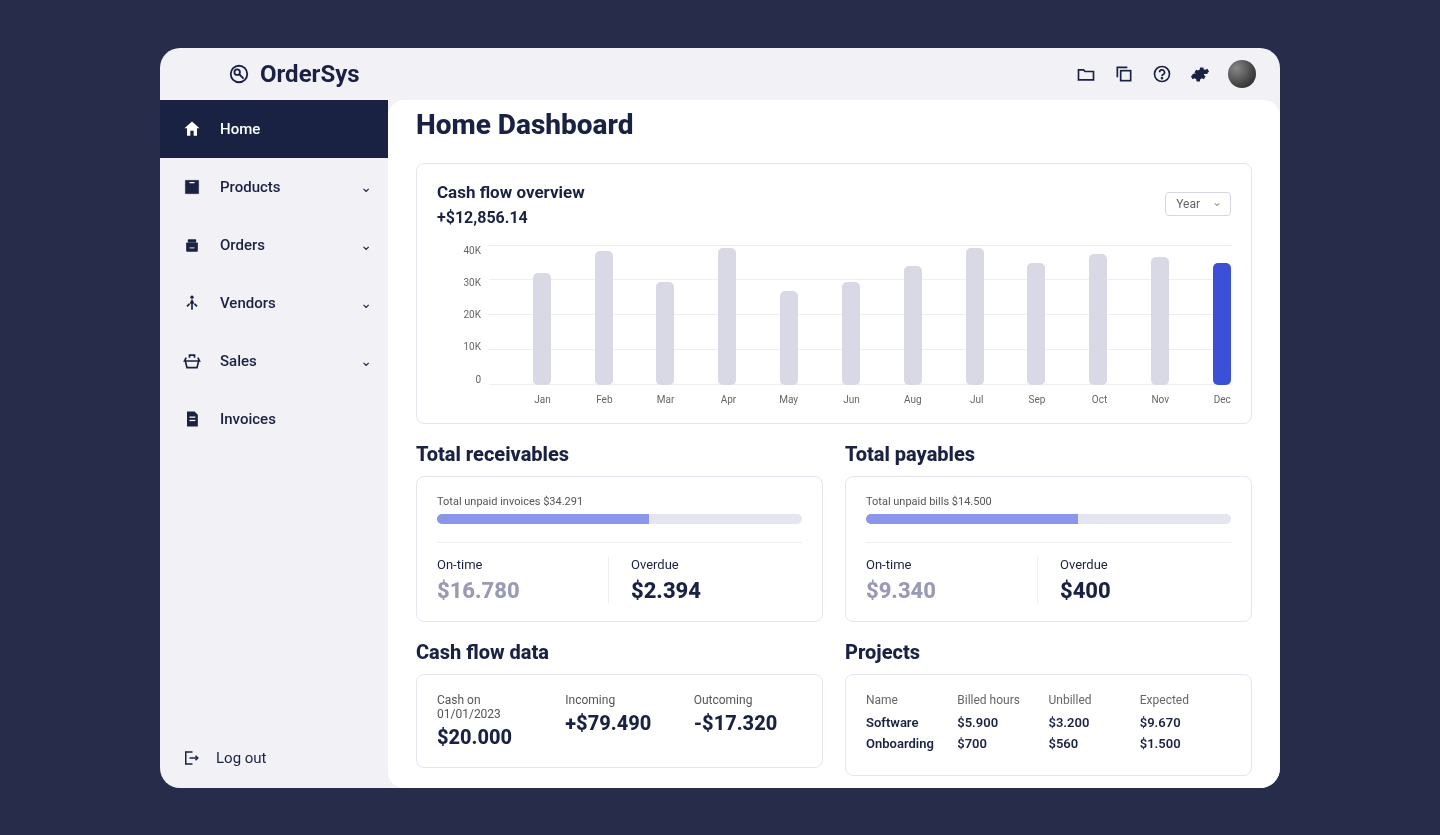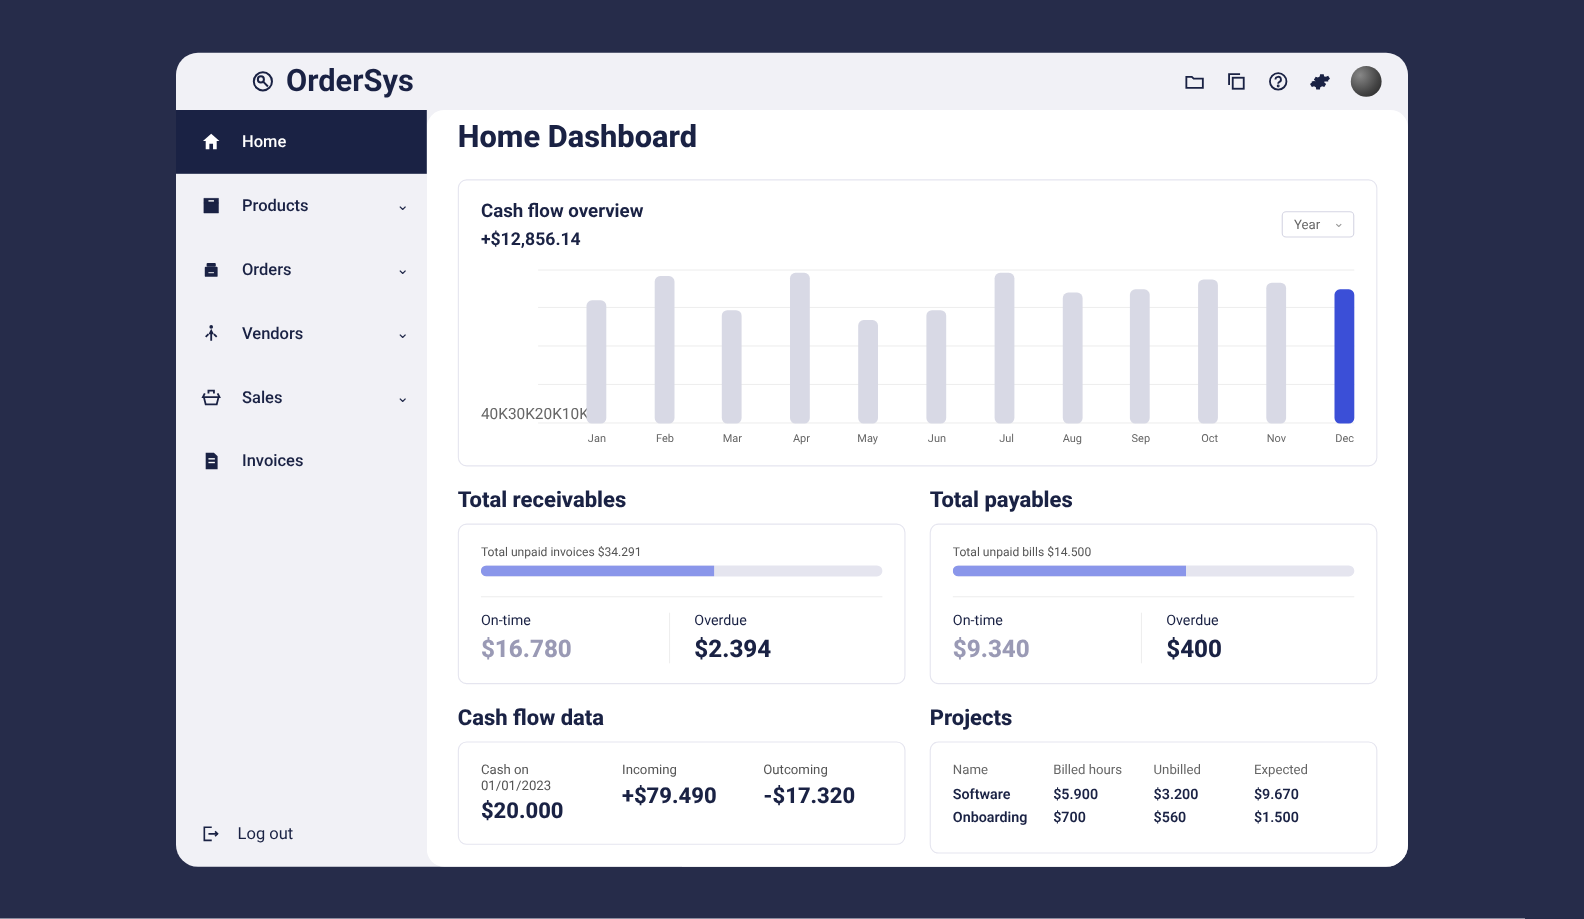--- a/index.html
+++ b/index.html
@@ -1,21 +1,21 @@
 <!DOCTYPE html>
 <html><head>
 <meta charset="utf-8">
 <style>
 * { margin:0; padding:0; box-sizing:border-box; font-family:-apple-system,BlinkMacSystemFont,"Segoe UI",Roboto,sans-serif; }
 body { background:#262c4a; width:1440px; height:835px; display:flex; align-items:center; justify-content:center; }
 .app-window { width:1120px; height:740px; background:#f1f1f6; border-radius:20px; overflow:hidden; display:flex; flex-direction:column; }
 .topbar { height:52px; display:flex; align-items:center; justify-content:space-between; padding:0 24px; }
 .brand { display:flex; align-items:center; gap:10px; margin-left:44px; }
 .brand-icon { width:22px; height:22px; }
-.brand-name { font-size:28px; font-weight:700; color:#1a2244; }
+.brand-name { font-size:24px; font-weight:700; color:#1a2244; }
 .topbar-right { display:flex; align-items:center; gap:18px; }
 .topbar-icon { width:20px; height:20px; cursor:pointer; color:#1a2244; }
 .avatar { width:28px; height:28px; border-radius:50%; background:radial-gradient(circle at 30% 30%, #888, #444 60%, #222); cursor:pointer; }
 .body { flex:1; display:flex; overflow:hidden; }
 .sidebar { width:228px; display:flex; flex-direction:column; }
 .nav-list { flex:1; }
 .nav-item { height:58px; display:flex; align-items:center; padding:0 16px; cursor:pointer; color:#1a2244; position:relative; }
 .nav-item.active { background:#1a2244; color:#fff; }
 .nav-icon { width:20px; height:20px; margin-right:18px; margin-left:6px; }
 .nav-label { font-size:15px; font-weight:500; }
@@ -24,21 +24,21 @@
 .logout-label { font-size:15px; margin-left:16px; }
 .main { flex:1; background:#fff; overflow-y:auto; padding:8px 28px;border-radius:16px; }
 .page-title { font-size:28px; font-weight:800; color:#1a2244; margin-bottom:22px; }
 .card { border:1px solid #e5e5ef; border-radius:8px; padding:18px 20px; margin-bottom:18px; }
 .chart-header { display:flex; justify-content:space-between; align-items:center; }
 .chart-title { font-size:17px; font-weight:700; color:#1a2244; }
 .chart-total { font-size:16px; font-weight:700; color:#1a2244; margin-top:6px; }
 .period-select { border:1px solid #d5d5e3; border-radius:4px; padding:4px 30px 4px 10px; font-size:12px; color:#666; background:#fff; position:relative; cursor:pointer; }
 .period-select::after { content:"⌄"; position:absolute; right:8px; top:2px; font-size:12px; color:#999; }
 .chart-area { display:flex; margin-top:18px; height:160px; }
-.y-axis { display:flex; flex-direction:row; justify-content:space-between; align-items:flex-end; width:44px; font-size:14px; color:#666; padding-bottom:20px; }
+.y-axis { display:flex; flex-direction:column; justify-content:space-between; align-items:flex-end; width:44px; font-size:10px; color:#666; padding-bottom:20px; }
 .bars-container { flex:1; position:relative; margin-left:8px; }
 .gridlines { position:absolute; inset:0; bottom:20px; display:flex; flex-direction:column; justify-content:space-between; }
 .gridline { border-top:1px solid #eee; height:0; }
 .bars { position:absolute; inset:0; display:flex; justify-content:space-around; align-items:flex-end; padding-bottom:20px; }
 .bar-group { display:flex; flex-direction:column; align-items:flex-end; width:8.3%; }
 .bar { width:18px; border-radius:5px; background:#d8d9e5; }
 .bar.highlight { background:#3b4fd7; }
 .bar-label { font-size:10px; color:#666; position:absolute; bottom:0; }
 .two-col { display:flex; gap:22px; }
 .col { flex:1; }
@@ -203,26 +203,26 @@
                 </div>
                 <div class="bar-group">
                   <div class="bar" style="height: 93.3333px;"></div>
                   <div class="bar-label">May</div>
                 </div>
                 <div class="bar-group">
                   <div class="bar" style="height: 102.667px;"></div>
                   <div class="bar-label">Jun</div>
                 </div>
                 <div class="bar-group">
+                  <div class="bar" style="height: 118.222px;"></div>
+                  <div class="bar-label">Aug</div>
+                </div>
+                <div class="bar-group">
                   <div class="bar" style="height: 136.889px;"></div>
                   <div class="bar-label">Jul</div>
-                </div>
-                <div class="bar-group">
-                  <div class="bar" style="height: 118.222px;"></div>
-                  <div class="bar-label">Aug</div>
                 </div>
                 <div class="bar-group">
                   <div class="bar" style="height: 121.333px;"></div>
                   <div class="bar-label">Sep</div>
                 </div>
                 <div class="bar-group">
                   <div class="bar" style="height: 130.667px;"></div>
                   <div class="bar-label">Oct</div>
                 </div>
                 <div class="bar-group">

